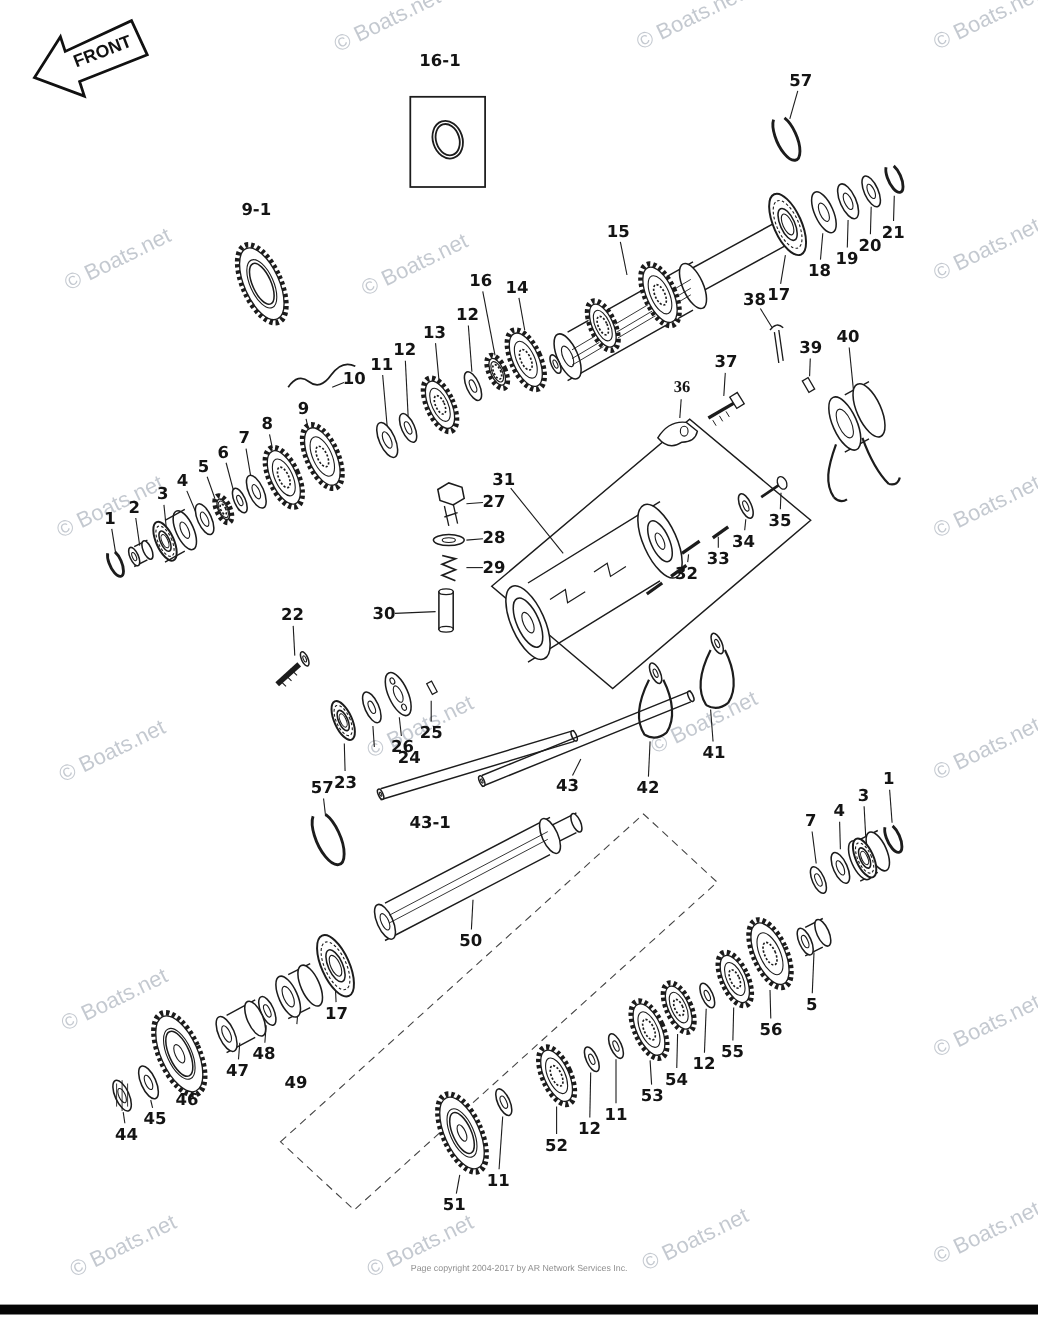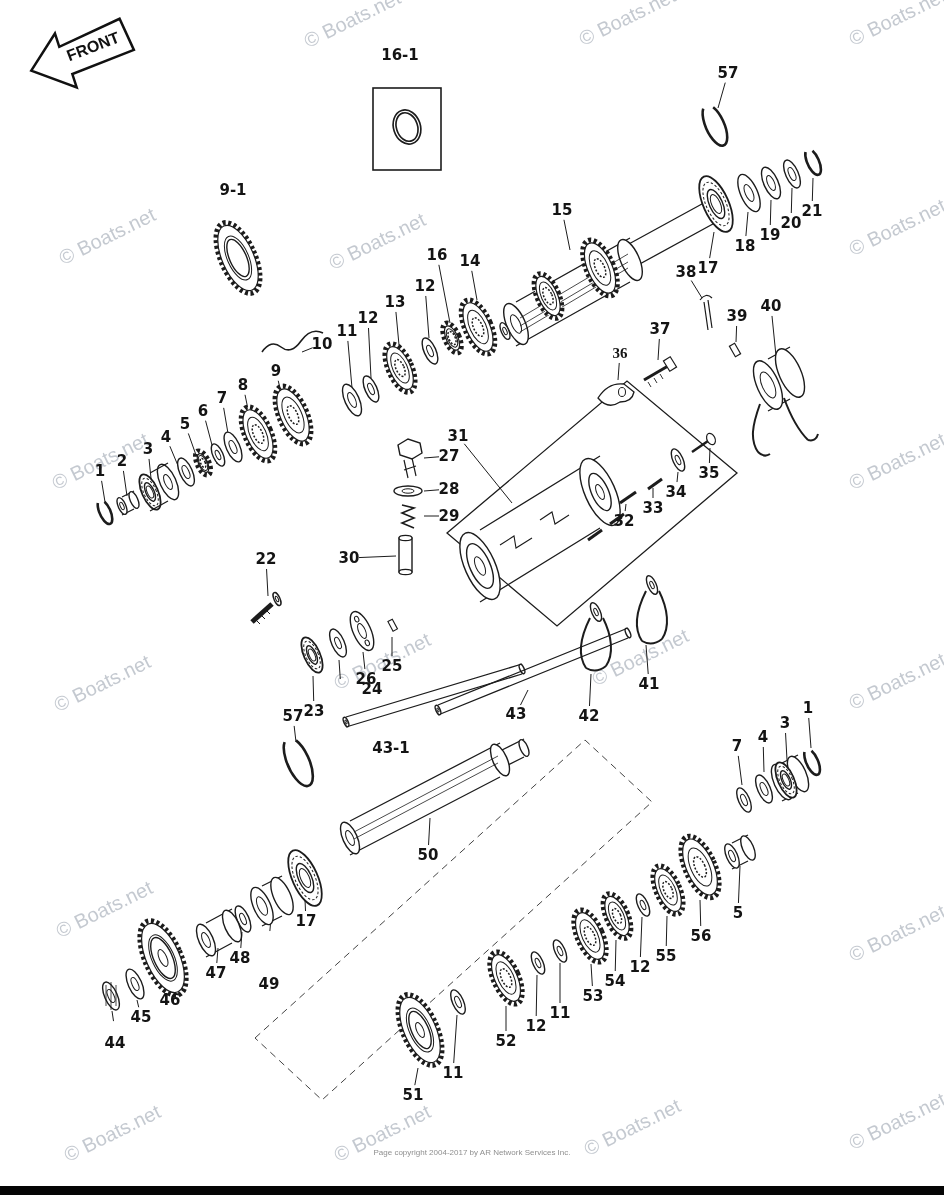--- a/index.html
+++ b/index.html
@@ -587,21 +587,21 @@
       <span class="callout" style="left: 785px; top: 723px;">3</span>
       <span class="callout" style="left: 763px; top: 737px;">4</span>
       <span class="callout" style="left: 737px; top: 746px;">7</span>
       <span class="callout" style="left: 428px; top: 855px;">50</span>
       <span class="callout" style="left: 306px; top: 921px;">17</span>
       <span class="callout" style="left: 269px; top: 972px; margin-top: 12px;">49</span>
       <span class="callout" style="left: 240px; top: 958px;">48</span>
       <span class="callout" style="left: 216px; top: 973px;">47</span>
       <span class="callout" style="left: 170px; top: 1000px;">46</span>
       <span class="callout" style="left: 141px; top: 1017px;">45</span>
-      <span class="callout" style="left: 115px; top: 1031px; margin-top: 12px;">44</span>
+      <span class="callout" style="left: 115px; top: 1031px;">44</span>
       <span class="callout" style="left: 738px; top: 913px;">5</span>
       <span class="callout" style="left: 701px; top: 936px;">56</span>
       <span class="callout" style="left: 666px; top: 956px;">55</span>
       <span class="callout" style="left: 640px; top: 967px;">12</span>
       <span class="callout" style="left: 615px; top: 981px;">54</span>
       <span class="callout" style="left: 593px; top: 996px;">53</span>
       <span class="callout" style="left: 560px; top: 1013px;">11</span>
       <span class="callout" style="left: 536px; top: 1026px;">12</span>
       <span class="callout" style="left: 506px; top: 1041px;">52</span>
       <span class="callout" style="left: 453px; top: 1073px;">11</span>

